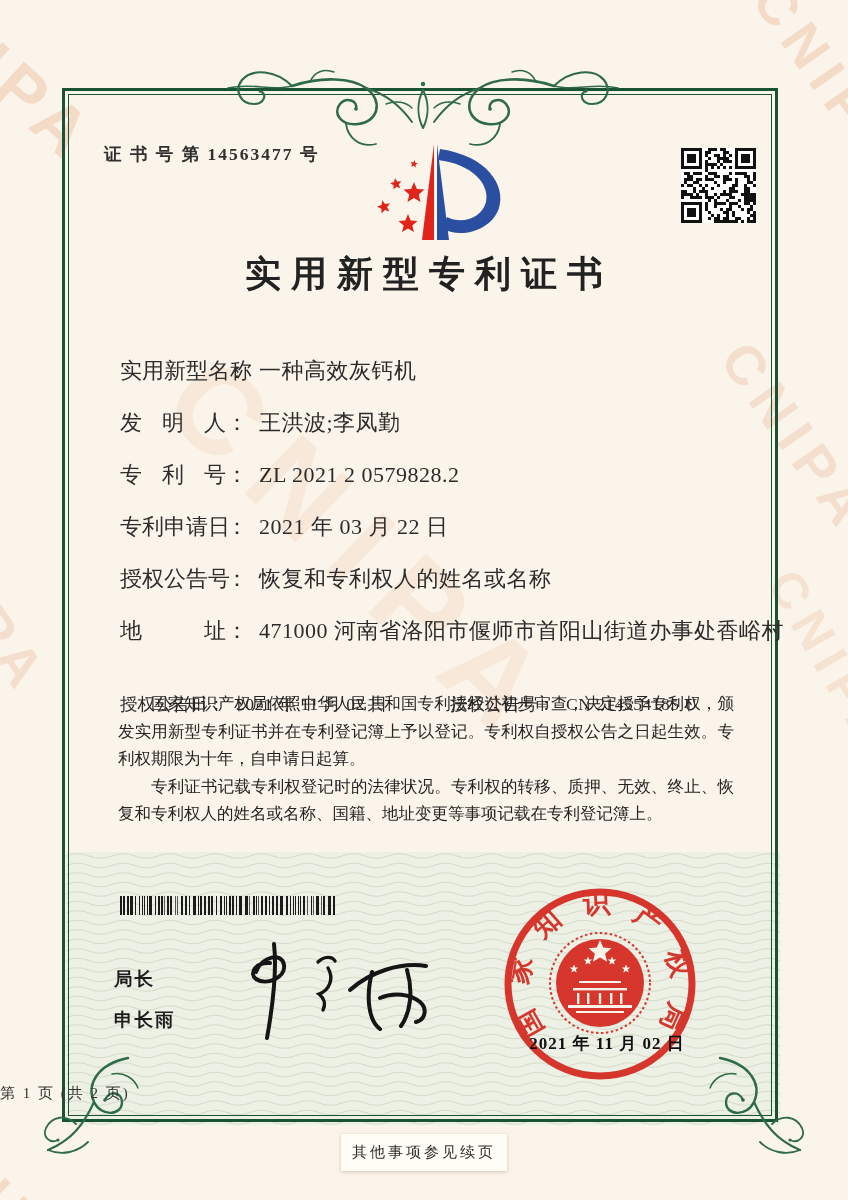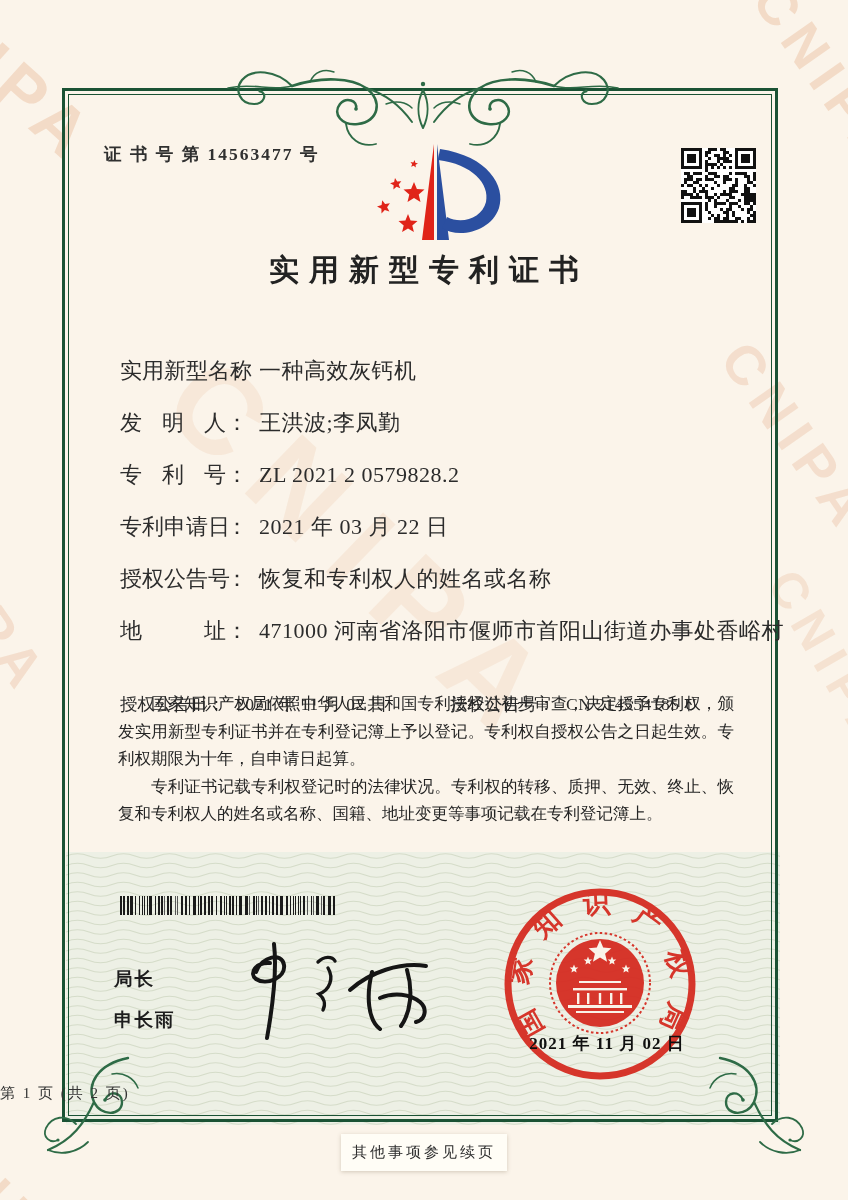--- a/index.html
+++ b/index.html
@@ -27,21 +27,21 @@
   .frame-inner{position:absolute;left:3px;top:3px;right:3px;bottom:3px;
          border:1.5px solid var(--green,#1a5234);}
   .ornament-top{position:absolute;left:226px;top:64px;width:394px;height:92px;}
   .ornament-bl{position:absolute;left:32px;top:1052px;width:112px;height:112px;}
   .ornament-br{position:absolute;left:704px;top:1052px;width:112px;height:112px;}
   
   .cert-no{position:absolute;left:104px;top:142px;font-size:17.5px;letter-spacing:2px;color:#303030;font-weight:bold;}
   .logo{position:absolute;left:350px;top:134px;width:160px;height:120px;}
   .qr{position:absolute;left:681px;top:148px;width:75px;height:75px;}
   .title{position:absolute;left:0;right:0;top:250px;text-align:center;
-         font-size:30px;font-weight:700;letter-spacing:10px;text-indent:10px;color:#222;}
+         font-size:36px;font-weight:700;letter-spacing:10px;text-indent:10px;color:#222;}
   
   .fields{position:absolute;left:120px;top:356px;right:100px;font-size:22px;}
   .field-row{margin-bottom:34px;height:18px;white-space:nowrap;}
   .flabel{display:inline-block;width:106px;text-align:justify;text-align-last:justify;color:#2d2d2d;}
   .colon{display:inline-block;}
   .fvalue{margin-left:11px;letter-spacing:0.5px;}
   .grant-row{position:absolute;left:120px;top:657px;font-size:17.5px;white-space:nowrap;margin-top:35px;}
   .grant-no{position:absolute;left:330px;top:0;text-align:right;}
   
   .paras{position:absolute;left:118px;top:690px;width:616px;font-size:16.5px;

